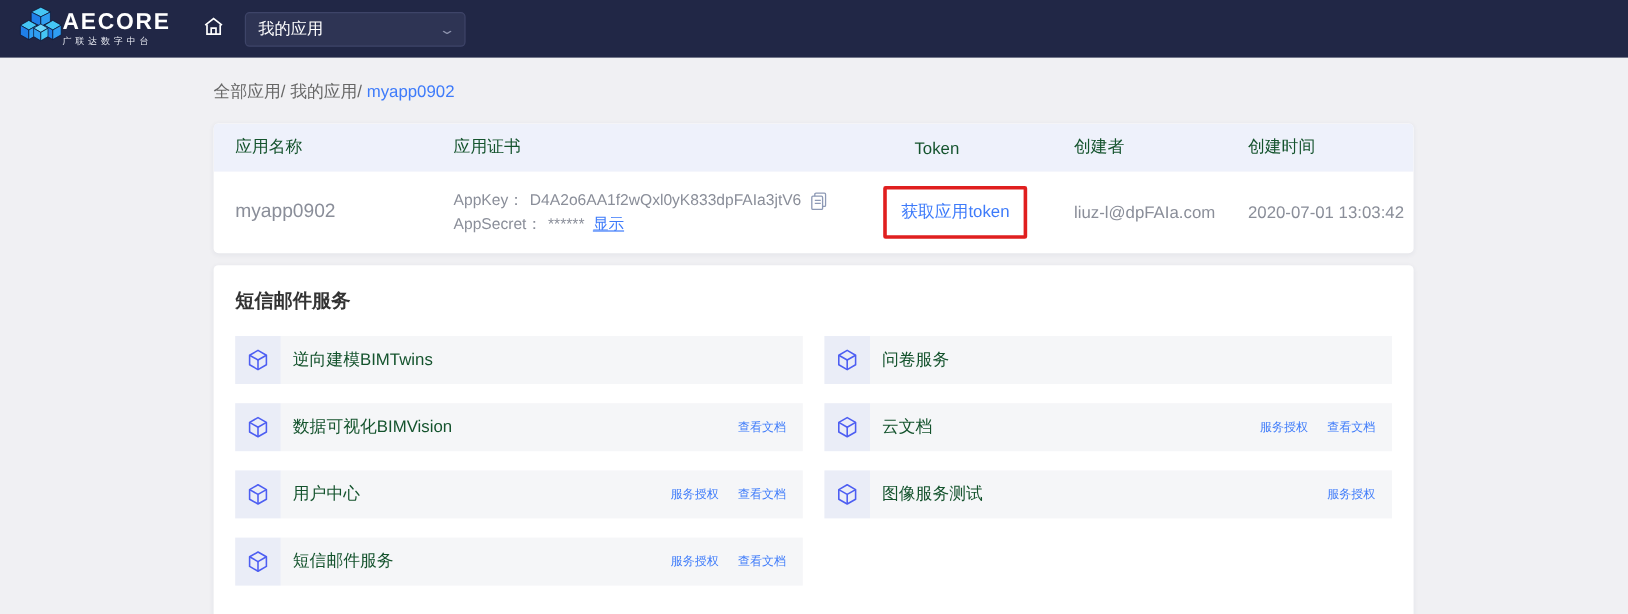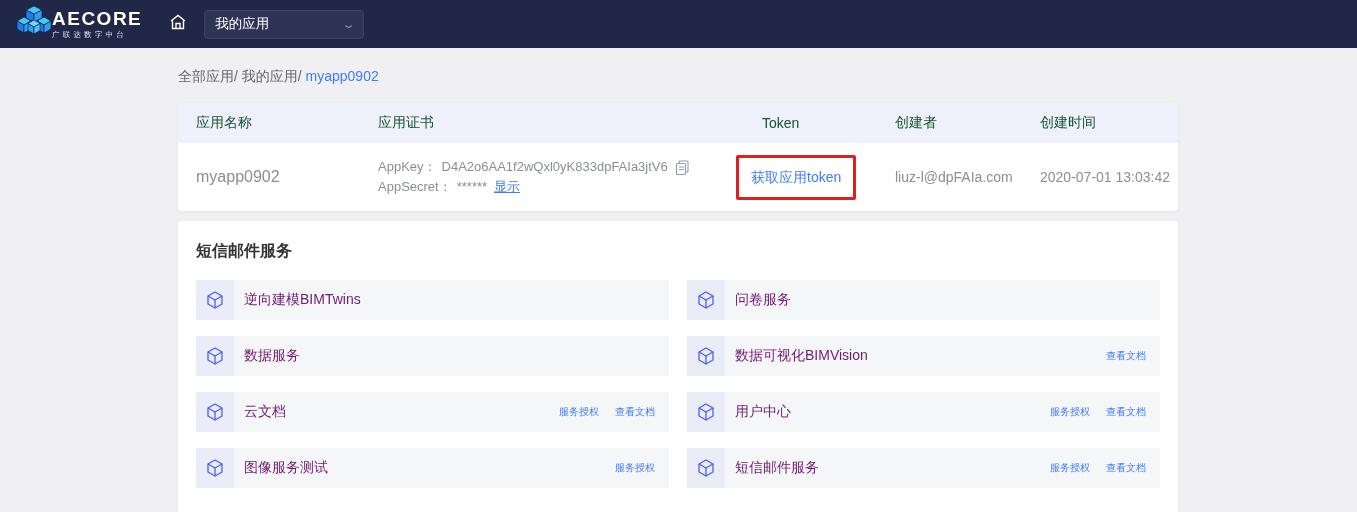--- a/index.html
+++ b/index.html
@@ -13,21 +13,21 @@
   .navbar {
     height:48px; background:#212746; display:flex; align-items:center;
     padding:0 18px 0 16px; position:relative;
   }
   .logo { display:flex; align-items:center; }
   .logo-text { display:flex; flex-direction:column; line-height:1; }
   .logo-title { color:#fff; font-size:19px; font-weight:bold; letter-spacing:1.5px; }
   .logo-sub { color:#e8eaf2; font-size:7.5px; letter-spacing:3.2px; margin-top:3px; white-space:nowrap; }
   .home-btn { margin-left:26px; display:flex; align-items:center; cursor:pointer; }
   .app-select {
-    margin-left:16px; width:160px; height:29px; background:#2e3454;
+    margin-left:16px; width:184px; height:29px; background:#2e3454;
     border:1px solid #3e4468; border-radius:4px; display:flex; align-items:center;
     padding:0 10px; color:#fff; font-size:13.5px; cursor:pointer;
   }
   .app-select .chev { margin-left:auto; color:#8d93ad; font-size:11px; transform:scaleX(1.6); }
   .nav-spacer { flex:1; }
   .nav-menu { display:flex; align-items:center; height:48px; }
   .nav-item {
     color:rgba(255,255,255,.92); font-size:14.5px; margin-left:34px;
     height:48px; display:flex; align-items:center; cursor:pointer; position:relative;
   }
@@ -68,21 +68,21 @@
     margin-top:18px; display:grid; grid-template-columns:1fr 1fr;
     column-gap:18px; row-gap:16px;
   }
   .p-item { height:40px; display:flex; align-items:stretch; cursor:pointer; }
   .p-icon {
     width:38px; background:#eaedf7; display:flex; align-items:center; justify-content:center; flex:none;
   }
   .p-bar {
     flex:1; background:#f5f6f8; display:flex; align-items:center; padding:0 14px 0 10px;
   }
-  .p-name { font-size:14px; color:#701a75; }
+  .p-name { font-size:14px; color:#14532d; }
   .p-links { margin-left:auto; display:flex; gap:16px; }
   .p-link { color:#3e7bfa; font-size:10px; cursor:pointer; white-space:nowrap; }
 </style>
 </head>
 <body>
 
 <div class="navbar">
   <div class="logo">
     <span>
       <svg width="36" height="34" viewBox="0 0 36 34">
@@ -197,32 +197,20 @@
               <path d="M10 2 L17 6 V14 L10 18 L3 14 V6 Z"></path>
               <path d="M3 6 L10 10 L17 6"></path>
               <path d="M10 10 V18"></path>
             </svg>
           </span>
         <span class="p-bar">
             <span class="p-name">问卷服务</span>
           </span>
       </div>
 
-      <div class="p-item">
-        <span class="p-icon">
-            <svg width="20" height="20" viewBox="0 0 20 20" fill="none" stroke="#4d5ef2" stroke-width="1.3" stroke-linejoin="round">
-              <path d="M10 2 L17 6 V14 L10 18 L3 14 V6 Z"></path>
-              <path d="M3 6 L10 10 L17 6"></path>
-              <path d="M10 10 V18"></path>
-            </svg>
-          </span>
-        <span class="p-bar">
-            <span class="p-name">数据服务</span>
-          </span>
-      </div>
 
       <div class="p-item">
         <span class="p-icon">
             <svg width="20" height="20" viewBox="0 0 20 20" fill="none" stroke="#4d5ef2" stroke-width="1.3" stroke-linejoin="round">
               <path d="M10 2 L17 6 V14 L10 18 L3 14 V6 Z"></path>
               <path d="M3 6 L10 10 L17 6"></path>
               <path d="M10 10 V18"></path>
             </svg>
           </span>
         <span class="p-bar">

